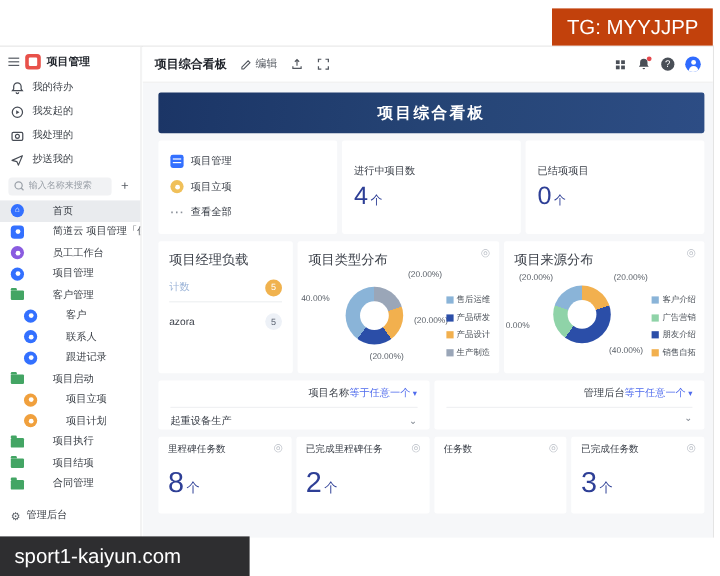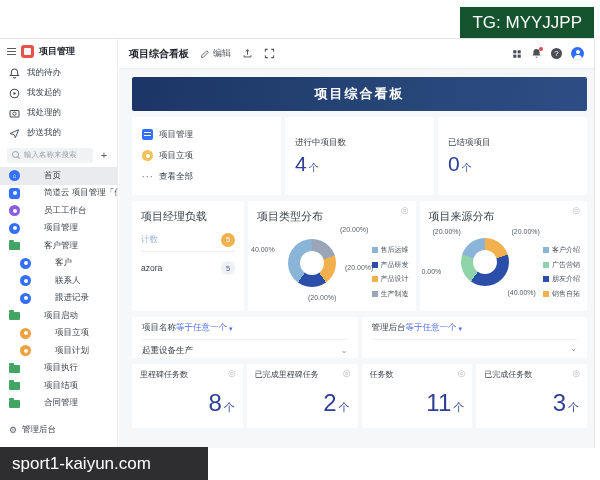--- a/index.html
+++ b/index.html
@@ -1,21 +1,21 @@
 <!DOCTYPE html>
 <html><head>
 <meta charset="utf-8">
 <style>
   * { box-sizing: border-box; margin: 0; padding: 0; }
   html,body { width:600px; height:480px; overflow:hidden; background:#fff;
     font-family:"Liberation Sans", sans-serif; }
   body { position:relative; }
 
   
-  .tg-badge { position:absolute; top:7px; right:6px; height:31px; background:#14532d;
+  .tg-badge { position:absolute; top:7px; right:6px; height:31px; background:#c2410c;
     color:#fff; font-size:17px; display:flex; align-items:center; padding:0 12px; z-index:30; }
   .watermark { position:absolute; left:0; top:447px; width:208px; height:33px; background:#2e2e30;
     color:#fff; font-size:17px; display:flex; align-items:center; padding-left:12px; z-index:30; }
 
   
   .app { position:absolute; left:0; top:38px; width:595px; height:410px; background:#fff;
     border-top:1px solid #e4e4e4; border-right:1px solid #e4e4e4; }
 
   
   .sidebar { position:absolute; left:0; top:0; width:118px; height:100%; background:#fff;
@@ -120,31 +120,31 @@
   .p1c0 { left:92px; top:25px; } .p1c1 { left:97px; top:63px; }
   .p1c2 { left:60px; top:93px; } .p1c3 { left:3px;  top:45px; }
   .p2c0 { left:13px; top:27px; } .p2c1 { left:92px; top:27px; }
   .p2c2 { left:2px;  top:67px; } .p2c3 { left:88px; top:88px; }
   .legend { position:absolute; right:7px; top:44px; display:flex; flex-direction:column; gap:4.5px; }
   .lg-item { display:flex; align-items:center; gap:3px; font-size:7px; color:#4a5058; white-space:nowrap; }
   .lg-sw { width:6px; height:6px; flex:none; }
 
   
   .r3 .card { flex:1; height:41px; padding:5px 10px 0; }
-  .filter-top { display:flex; align-items:center; justify-content:flex-start; font-size:8.5px; color:#3c414a; }
+  .filter-top { display:flex; align-items:center; justify-content:flex-end; font-size:8.5px; color:#3c414a; }
   .filter-op { color:#4f6bed; display:flex; align-items:center; gap:2px; font-size:8.5px; }
   .caret { font-size:7px; line-height:1; }
   .filter-select { display:flex; align-items:center; justify-content:space-between; margin-top:5px;
     border-top:1px solid #f0f1f3; padding-top:5px; font-size:8.5px; color:#3c414a; min-height:14px; }
   .chev { color:#8a9099; font-size:8px; line-height:1; }
 
   
   .r4 .card { flex:1; height:64px; padding:5px 8px; }
   .b-label { font-size:8px; color:#3c414a; padding-right:12px; white-space:nowrap; overflow:hidden; }
-  .b-value { text-align:right; margin-top:9px; color:#2e3f96; }
+  .b-value { text-align:left; margin-top:9px; color:#2e3f96; }
   .b-value .num { font-size:24px; }
   .b-value .unit { font-size:11px; margin-left:2px; }
 </style>
 </head>
 <body>
 
 <div class="tg-badge">TG: MYYJJPP</div>
 
 <div class="app">
 
@@ -461,23 +461,20 @@
         <div class="card">
           <div class="b-label">已完成里程碑任务</div>
           <span class="card-gear">◎</span>
           <div class="b-value">
             <span class="num">2</span><span class="unit">个</span>
           </div>
         </div>
         <div class="card">
           <div class="b-label">任务数</div>
           <span class="card-gear">◎</span>
-          <div class="b-value">
-            <span class="num">11</span><span class="unit">个</span>
-          </div>
         </div>
         <div class="card">
           <div class="b-label">已完成任务数</div>
           <span class="card-gear">◎</span>
           <div class="b-value">
             <span class="num">3</span><span class="unit">个</span>
           </div>
         </div>
       </div>
     </div>

